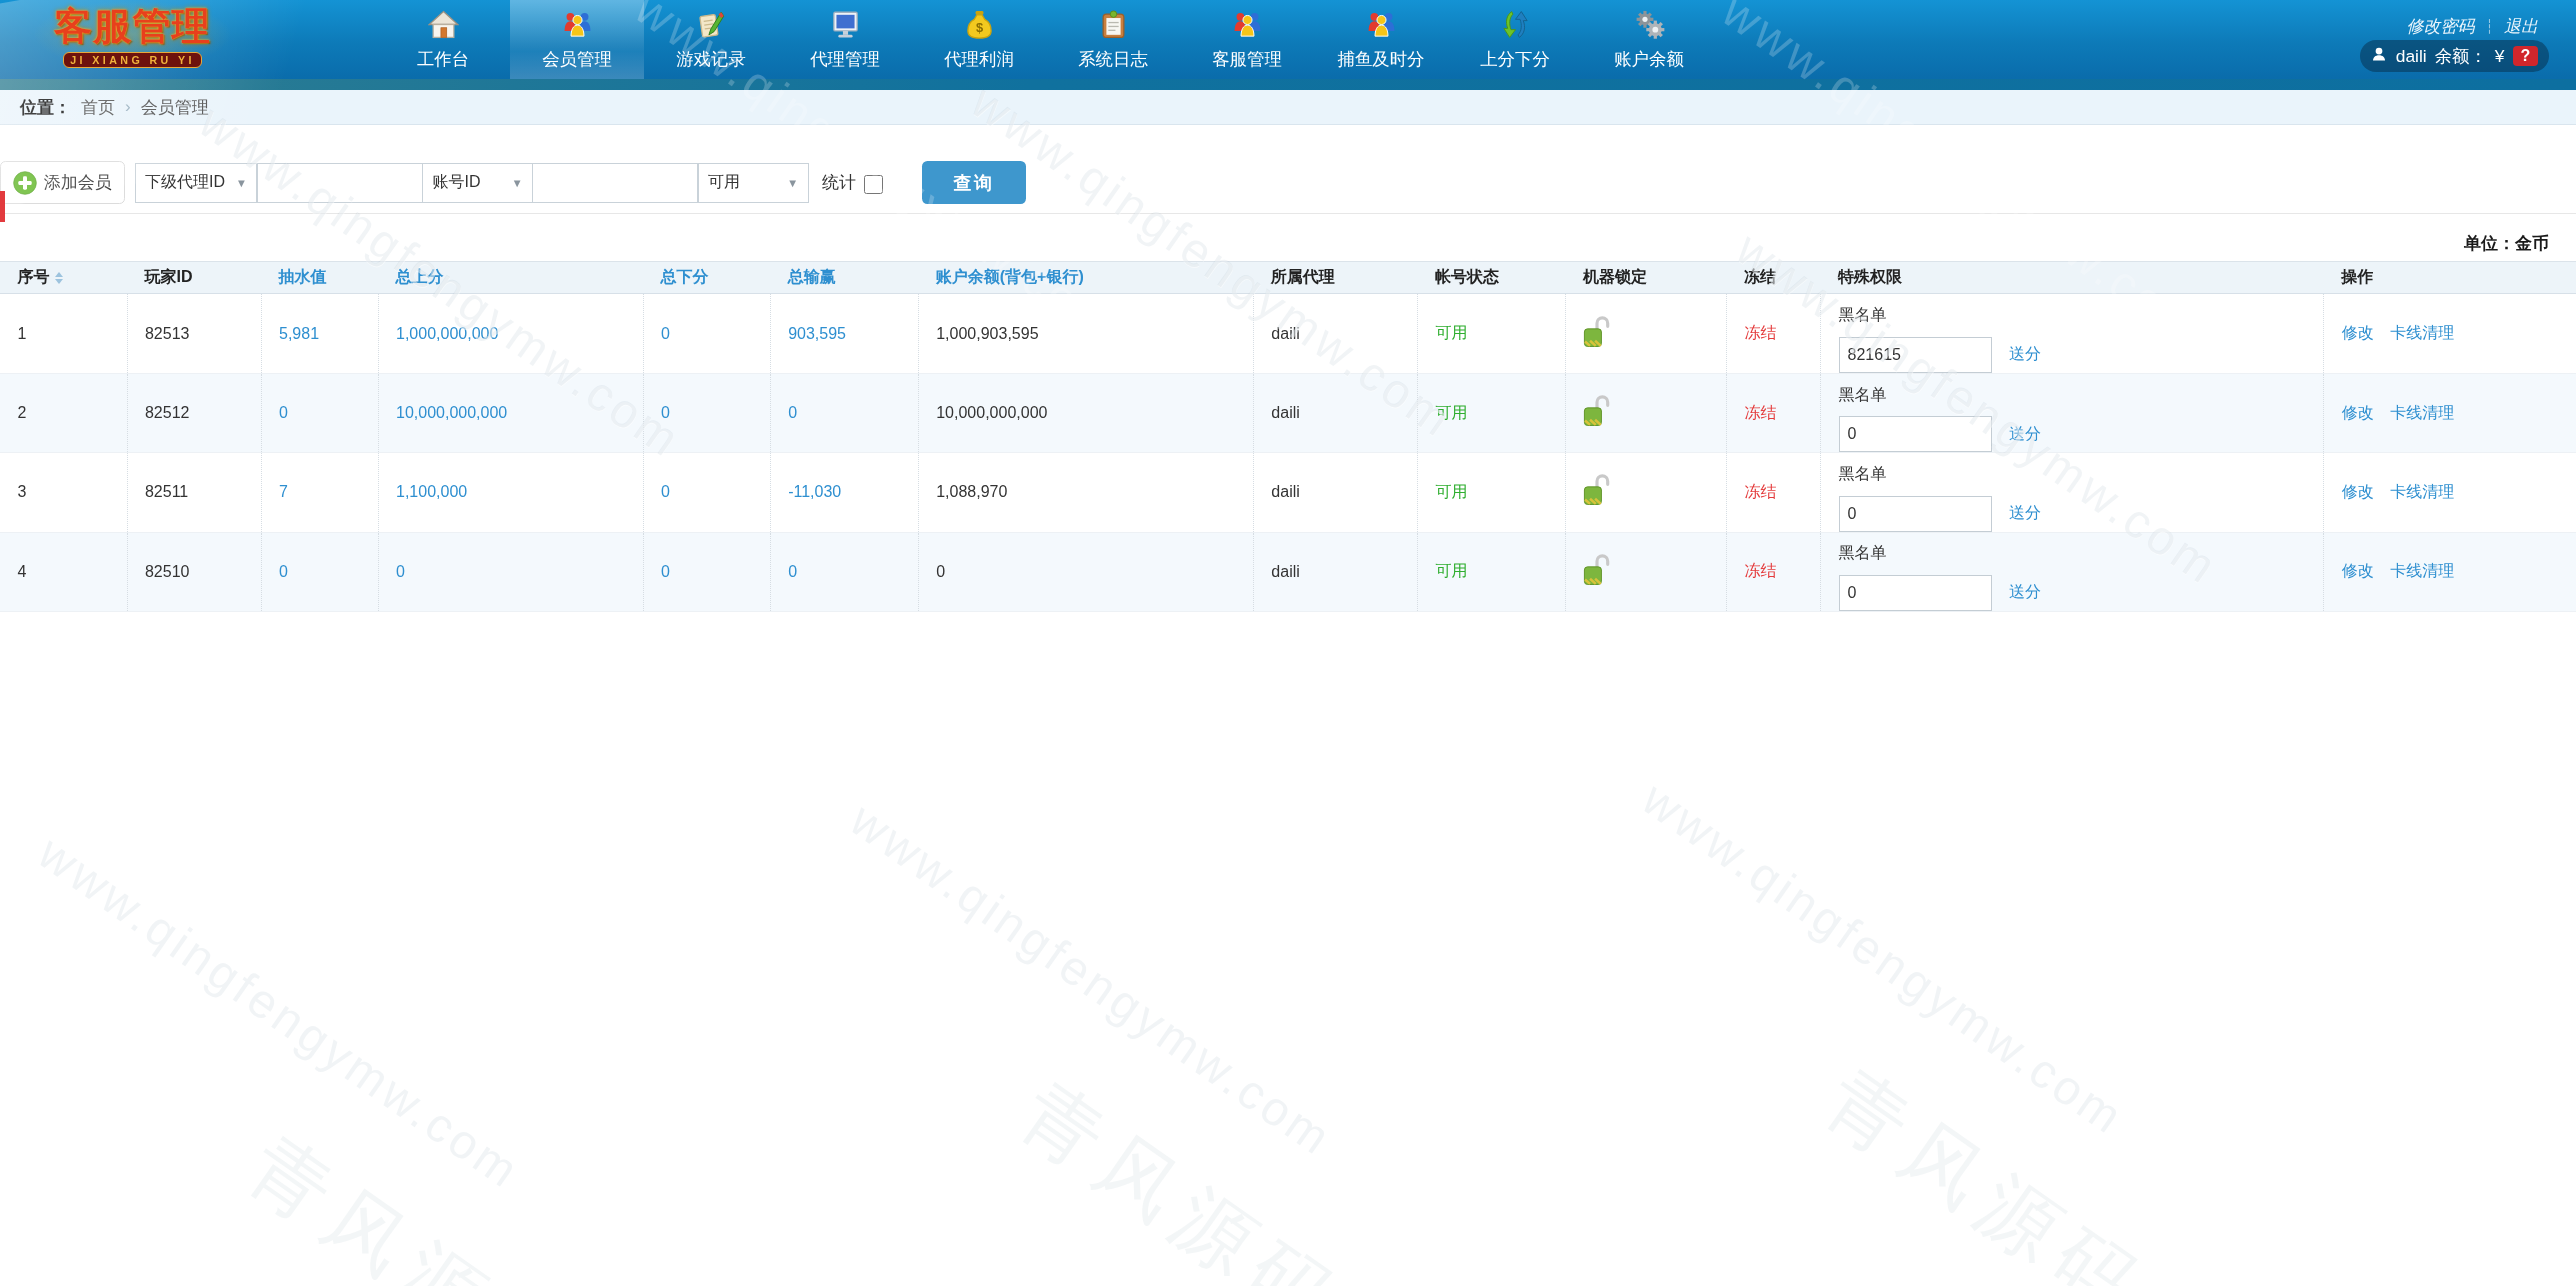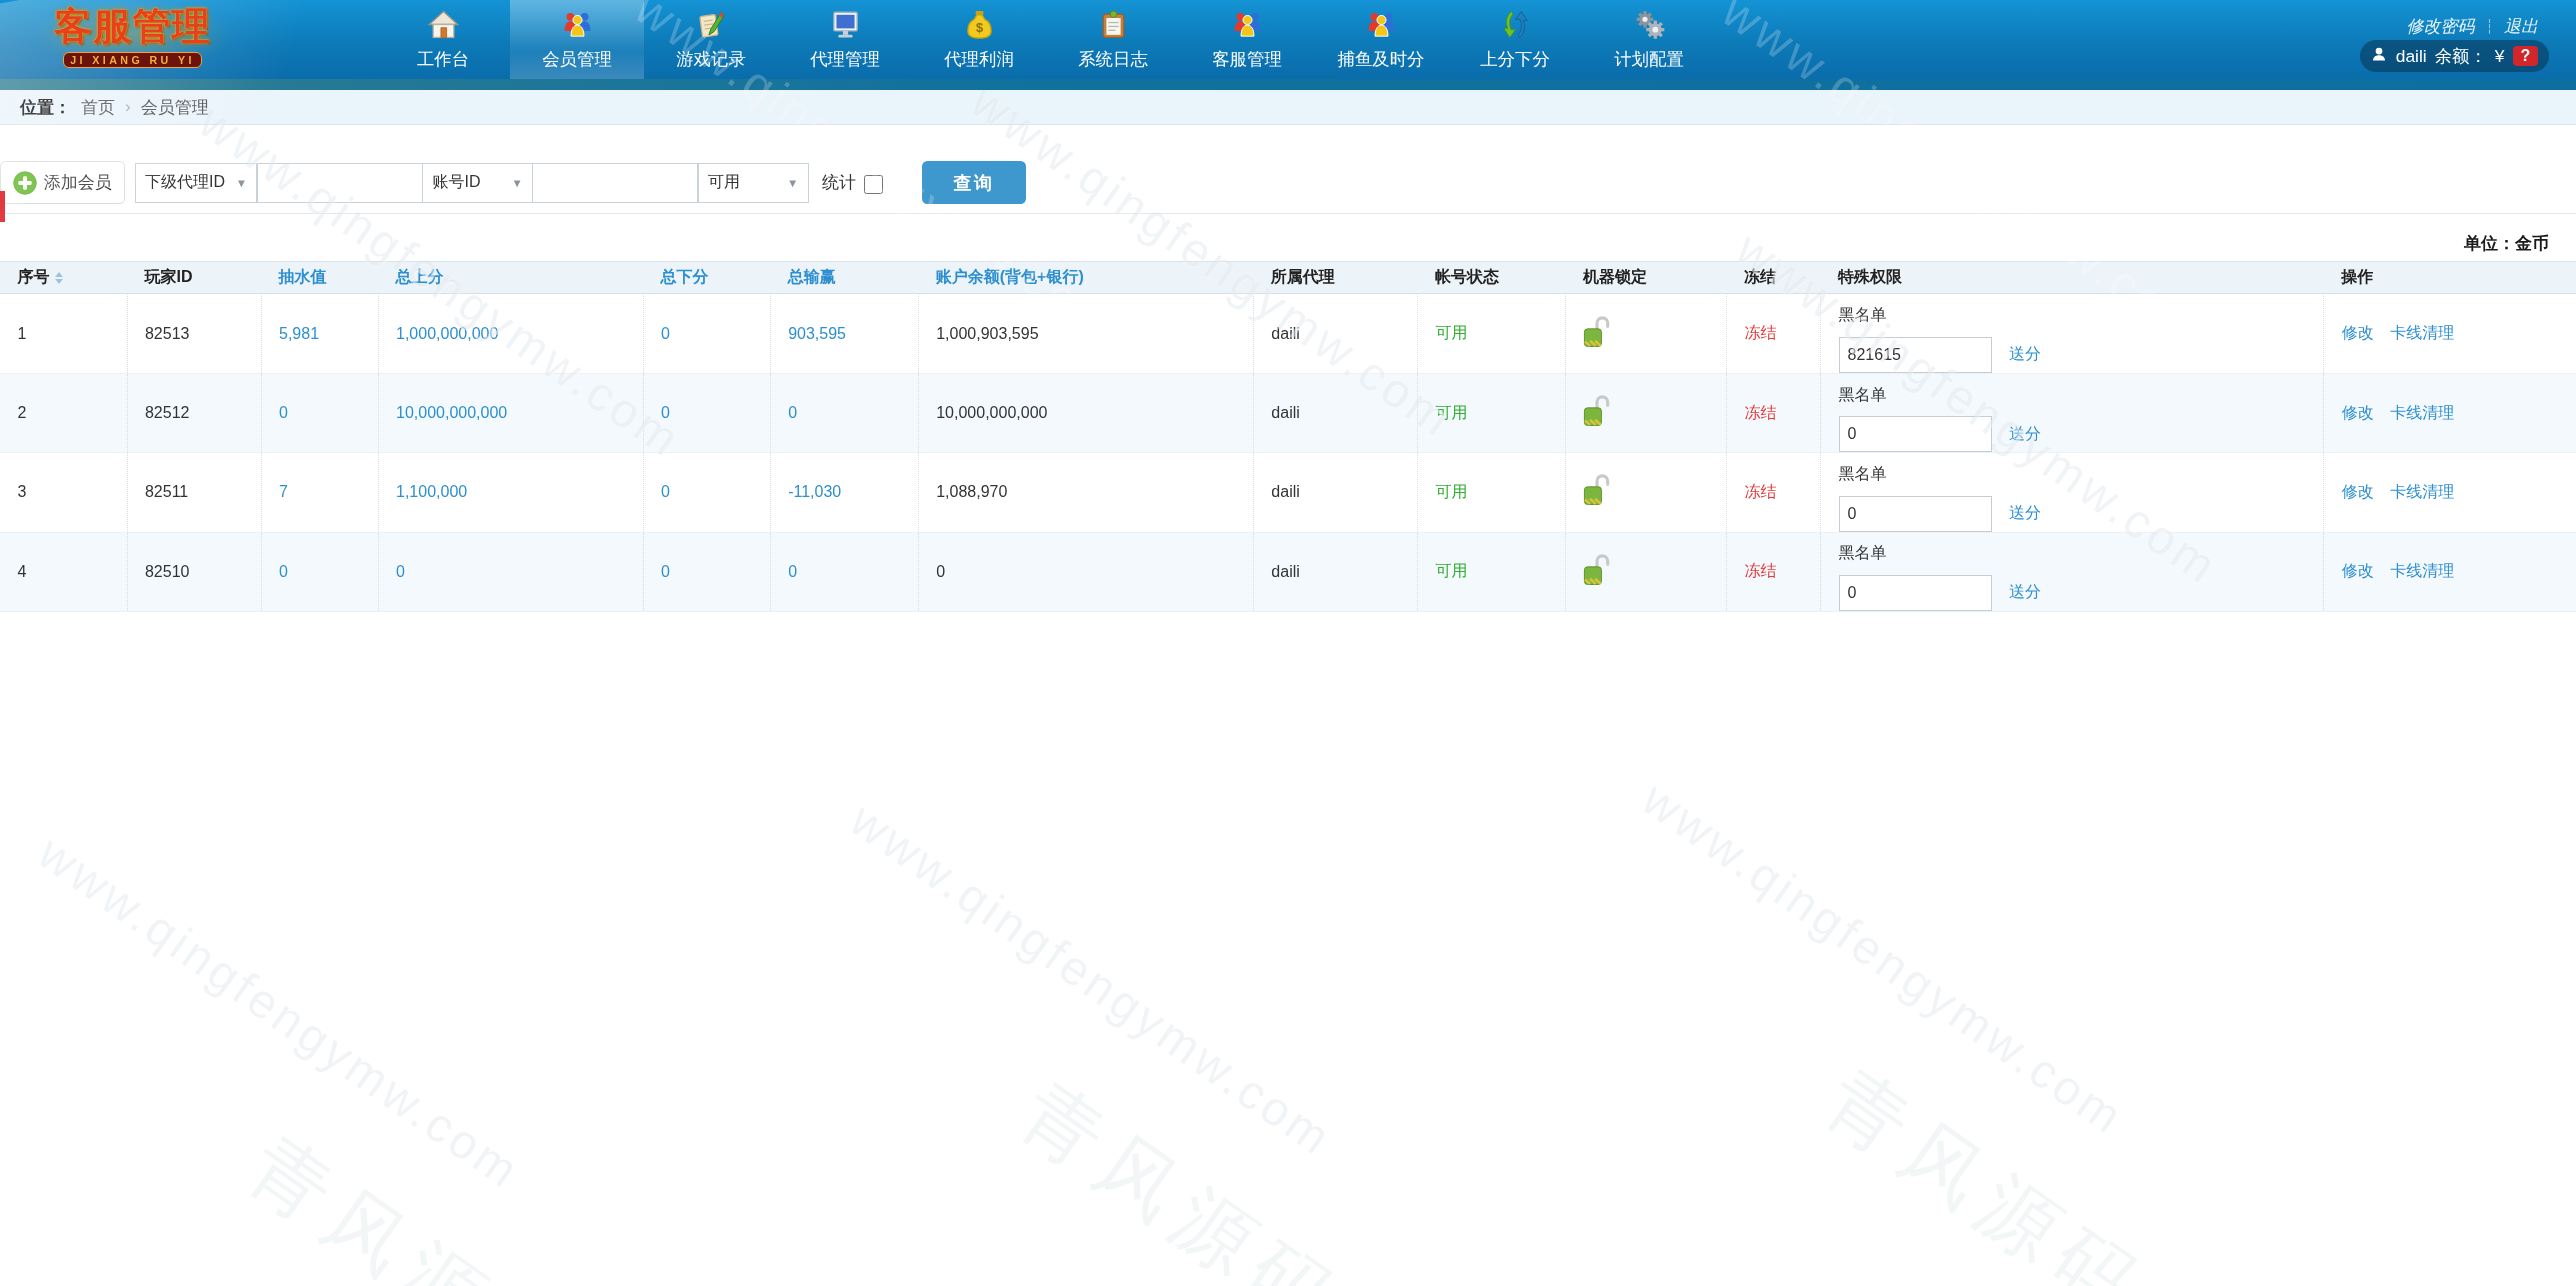--- a/index.html
+++ b/index.html
@@ -231,21 +231,21 @@
               <g>
                 <line x1="33" y1="18" x2="33" y2="46" stroke="#aeb4b9" stroke-width="5"></line>
                 <line x1="19" y1="32" x2="47" y2="32" stroke="#aeb4b9" stroke-width="5"></line>
                 <line x1="23" y1="22" x2="43" y2="42" stroke="#aeb4b9" stroke-width="5"></line>
                 <line x1="43" y1="22" x2="23" y2="42" stroke="#aeb4b9" stroke-width="5"></line>
                 <circle cx="33" cy="32" r="10" fill="#aeb4b9"></circle>
                 <circle cx="33" cy="32" r="4.5" fill="#eef1f3"></circle>
               </g>
             </svg>
         </span>
-        <span class="nav-label">计划配置</span>
+        <span class="nav-label">账户余额</span>
       </div>
     </div>
 
     <div class="top-links">
       <a>修改密码</a>
       <span class="divider">┆</span>
       <a>退出</a>
     </div>
 
     <div class="user-pill">

